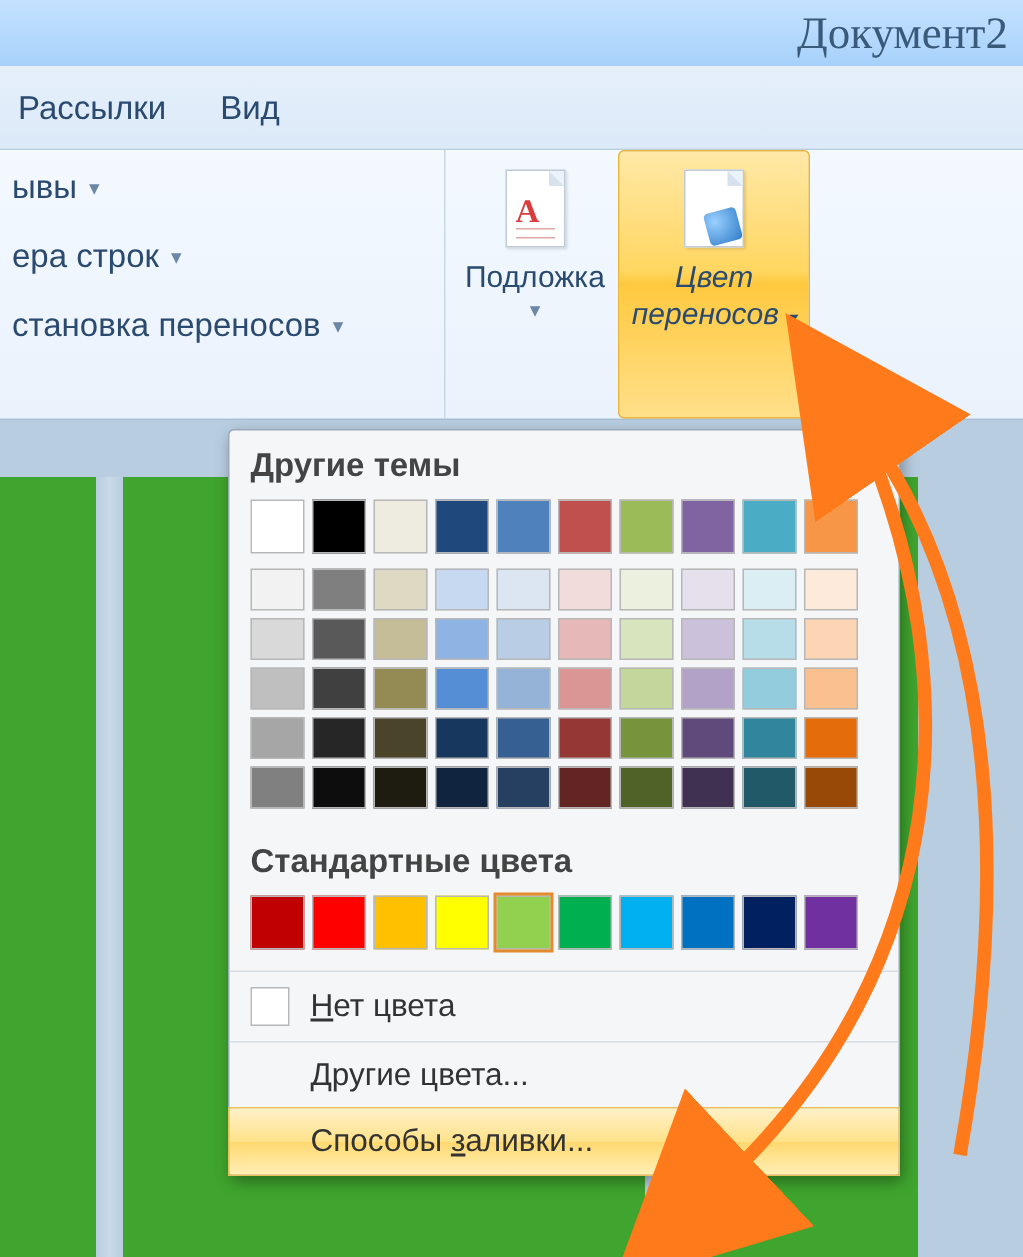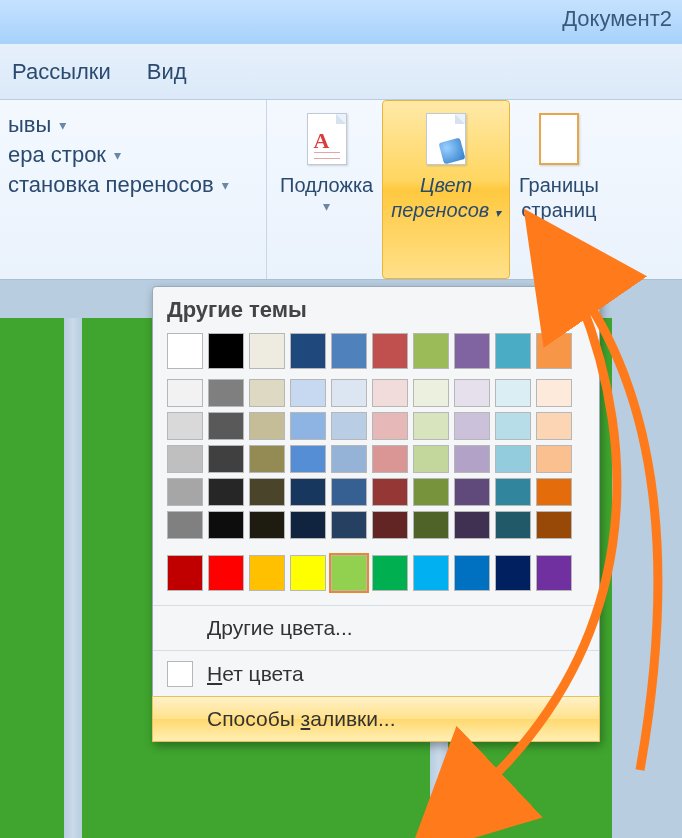--- a/index.html
+++ b/index.html
@@ -5,44 +5,44 @@
   * { box-sizing: border-box; margin: 0; padding: 0; font-family: "Segoe UI", Tahoma, sans-serif; }
   body { width: 682px; height: 838px; background: #fff; overflow: hidden; position: relative; }
 
   .title-bar {
     height: 44px;
     background: linear-gradient(to bottom, #c5e2ff 0%, #a7d1fb 100%);
     position: relative;
   }
   .title-text {
     position: absolute; right: 10px; top: 6px;
-    font-size: 22px; color: #3a5a7a;
+    font-size: 30px; color: #3a5a7a; font-family: Liberation Serif, serif;
   }
 
   .tab-strip {
     height: 56px;
     background: linear-gradient(to bottom, #e6f0fb 0%, #dbe9f8 100%);
     display: flex; align-items: center;
     border-bottom: 1px solid #b8cde0;
     padding-left: 12px;
     gap: 36px;
   }
   .tab { font-size: 22px; color: #2a4a6f; cursor: pointer; }
 
   .ribbon {
     height: 180px;
     background: linear-gradient(to bottom, #f4f9ff 0%, #eaf2fc 100%);
     border-bottom: 1px solid #a8bed4;
     display: flex;
     position: relative;
   }
   .ribbon-left {
-    width: 267px; padding: 12px 8px;
+    width: 297px; padding: 12px 8px;
     border-right: 1px solid #c7d7e8;
-    display: flex; flex-direction: column; gap: 4px;
+    display: flex; flex-direction: column; gap: 20px;
   }
   .small-btn { font-size: 22px; color: #2a4a6f; display: flex; align-items: center; gap: 8px; cursor: pointer; }
   .dd-caret::after { content: " ▾"; font-size: 14px; color: #6a88a6; }
 
   .ribbon-big {
     display: flex; flex-direction: column; align-items: center; justify-content: flex-start;
     padding: 10px 8px 6px 8px;
     cursor: pointer;
     border: 1px solid transparent;
     border-radius: 4px;
@@ -179,29 +179,20 @@
       <div class="page-icon fold">
         <div class="bucket-glyph"></div>
       </div>
     </div>
     <div class="label">
       <span>Цвет</span><br>
       <span>переносов</span> <span style="font-size:12px;">▾</span>
     </div>
   </div>
 
-  <div class="ribbon-big">
-    <div class="icon-wrap">
-      <div class="page-icon border-only"></div>
-    </div>
-    <div class="label">
-      <span>Границы</span><br>
-      <span>страниц</span>
-    </div>
-  </div>
 </div>
 
 <div class="doc-area">
   <div class="green-slab">
     <div class="gutter g1"></div>
     <div class="gutter g2"></div>
   </div>
 </div>
 
 <div class="color-popup">
@@ -264,40 +255,41 @@
       <div class="swatch" style="background: rgb(30, 28, 17);"></div>
       <div class="swatch" style="background: rgb(16, 36, 63);"></div>
       <div class="swatch" style="background: rgb(37, 64, 97);"></div>
       <div class="swatch" style="background: rgb(99, 37, 35);"></div>
       <div class="swatch" style="background: rgb(79, 98, 40);"></div>
       <div class="swatch" style="background: rgb(64, 49, 82);"></div>
       <div class="swatch" style="background: rgb(33, 89, 104);"></div>
       <div class="swatch" style="background: rgb(152, 72, 7);"></div>
     </div>
 
+  <div class="popup-section-title">Стандартные цвета</div>
   <div class="grid10" id="std-row" style="padding-bottom:14px;">
       <div class="swatch" style="background: rgb(192, 0, 0);"></div>
       <div class="swatch" style="background: rgb(255, 0, 0);"></div>
       <div class="swatch" style="background: rgb(255, 192, 0);"></div>
       <div class="swatch" style="background: rgb(255, 255, 0);"></div>
       <div class="swatch selected" style="background: rgb(146, 208, 80);"></div>
       <div class="swatch" style="background: rgb(0, 176, 80);"></div>
       <div class="swatch" style="background: rgb(0, 176, 240);"></div>
       <div class="swatch" style="background: rgb(0, 112, 192);"></div>
       <div class="swatch" style="background: rgb(0, 32, 96);"></div>
       <div class="swatch" style="background: rgb(112, 48, 160);"></div>
     </div>
 
   <div class="menu-row">
+    <span class="mini-sw"></span>
+    <span><span class="und">Н</span><span>ет цвета</span></span>
+  </div>
+  <div class="menu-row">
     <span class="spacer"></span>
     <span>Другие цвета...</span>
-  </div>
-  <div class="menu-row">
-    <span class="mini-sw"></span>
-    <span><span class="und">Н</span><span>ет цвета</span></span>
   </div>
   <div class="menu-row highlight">
     <span class="spacer"></span>
     <span><span>Способы </span><span class="und">з</span><span>аливки...</span></span>
   </div>
 </div>
 
 <svg class="arrow-svg" width="682" height="838" style="left:0; top:0;">
   <defs>
     <marker id="ah" markerWidth="14" markerHeight="14" refX="3" refY="7" orient="auto">

